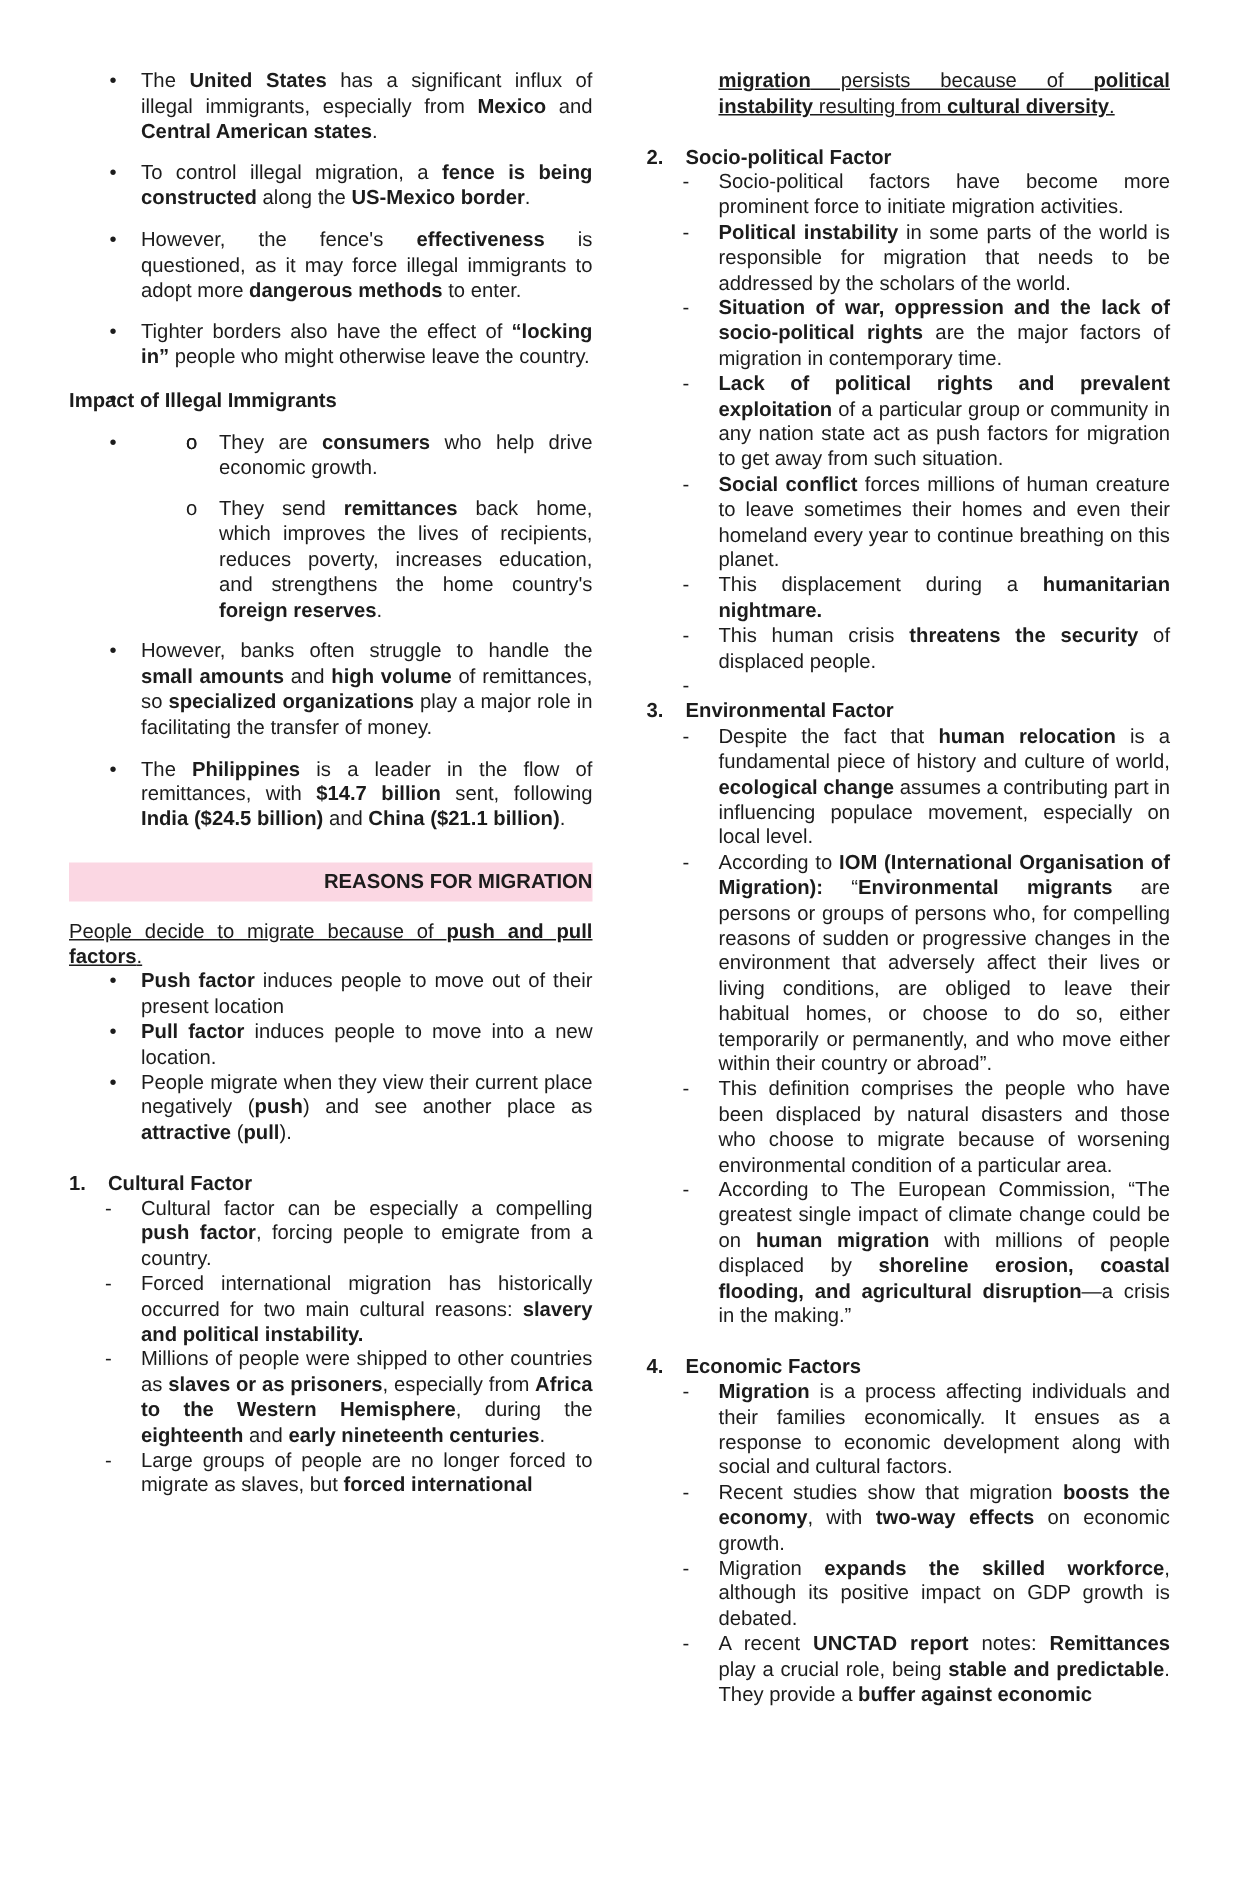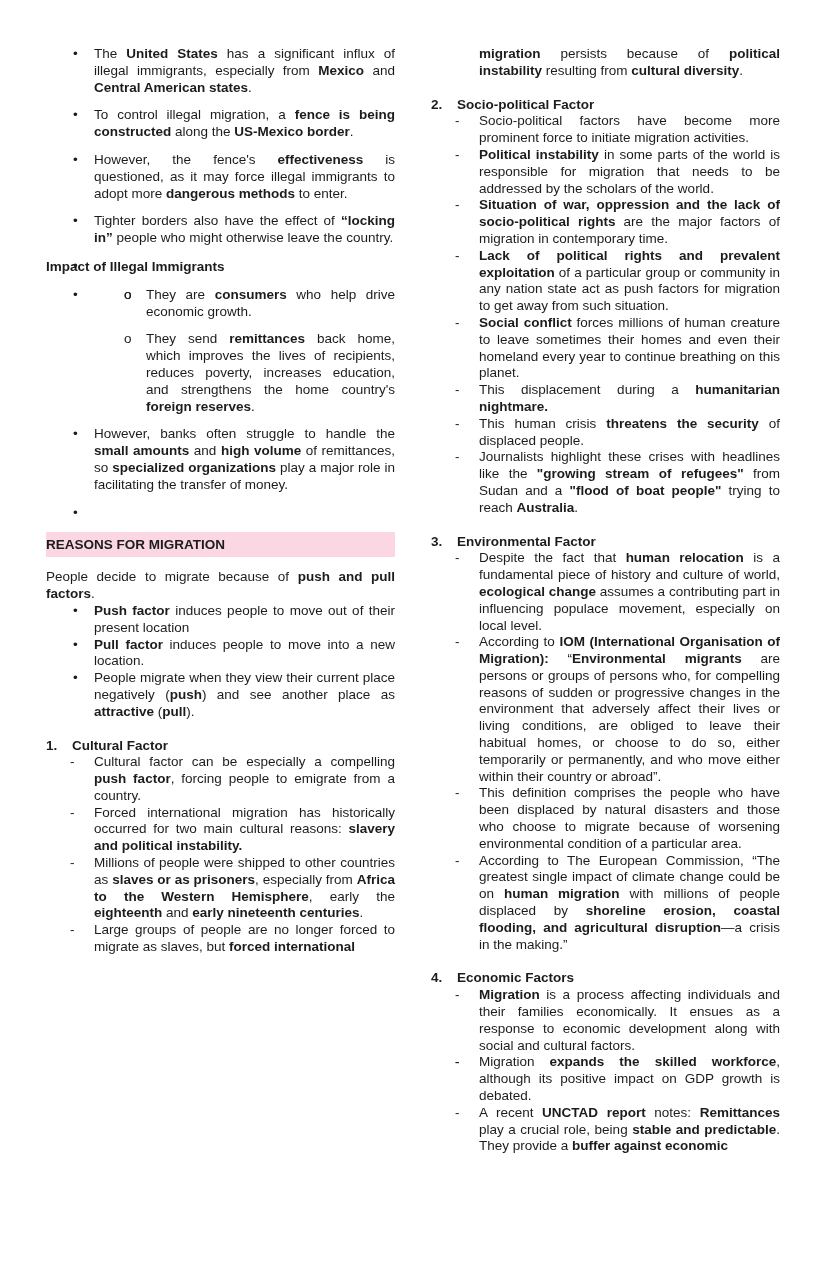--- a/index.html
+++ b/index.html
@@ -7,25 +7,25 @@
     width:828px;height:1266px;overflow:hidden;background:#ffffff;
     font-family:"Liberation Sans","DejaVu Sans",sans-serif;
     font-size:13.5px;line-height:16.8px;color:#1c1c1c;
   }
   .page{display:flex;gap:36px;padding:46px 48px 0 46px;box-sizing:border-box;}
   .col{flex:0 0 349px;width:349px;}
   .block{margin-top:12px;}
   .col > .block:first-child{margin-top:0;}
   .heading{font-weight:bold;}
   .banner{
-    margin-top:38px;margin-bottom:10px;
-    text-align:left;font-weight:bold;
+    margin-top:20px;margin-bottom:10px;
+    text-align:right;font-weight:bold;
     padding:5px 0 4px 0;
   }
-  .para{text-align:justify;}
+  .para{text-align:justify;text-decoration:underline;}
   .para.indented{padding-left:48px;}
   .list{margin:0;}
   .item{position:relative;padding-left:48px;text-align:justify;}
   .list.spaced .item{margin-top:11px;}
   .list.spaced .item:first-child{margin-top:0;}
   .marker{position:absolute;left:27px;top:0;}
   .item.dash .marker{left:24px;}
   .item.sub{padding-left:100px;}
   .item.sub .marker{left:78px;}
   .section{margin-top:17px;}
@@ -45,58 +45,58 @@
         <div class="item"><span class="marker">•</span><span class="txt"><span>Tighter borders also have the effect of </span><b>“locking in”</b><span> people who might otherwise leave the country.</span></span></div>
         <div class="item"><span class="marker">•</span></div>
       </div>
       <div class="heading block">Impact of Illegal Immigrants</div>
       <div class="list block spaced">
         <div class="item"><span class="marker">•</span></div>
         <div class="item sub"><span class="marker">o</span></div>
         <div class="item sub"><span class="marker">o</span><span class="txt"><span>They are </span><b>consumers</b><span> who help drive economic growth.</span></span></div>
         <div class="item sub"><span class="marker">o</span><span class="txt"><span>They send </span><b>remittances</b><span> back home, which improves the lives of recipients, reduces poverty, increases education, and strengthens the home country's </span><b>foreign reserves</b><span>.</span></span></div>
         <div class="item"><span class="marker">•</span><span class="txt"><span>However, banks often struggle to handle the </span><b>small amounts</b><span> and </span><b>high volume</b><span> of remittances, so </span><b>specialized organizations</b><span> play a major role in facilitating the transfer of money.</span></span></div>
-        <div class="item"><span class="marker">•</span></div>
+        <div class="item"><span class="marker">•</span><span class="txt"><span>The </span><b>Philippines</b><span> is a leader in the flow of remittances, with </span><b>$14.7 billion</b><span> sent, following </span><b>India ($24.5 billion)</b><span> and </span><b>China ($21.1 billion)</b><span>.</span></span></div>
       </div>
       <div class="banner block" style="background-color: rgb(251, 215, 227);">REASONS FOR MIGRATION</div>
       <div class="para block"><span>People decide to migrate because of </span><b>push and pull factors</b><span>.</span></div>
       <div class="list block">
         <div class="item"><span class="marker">•</span><span class="txt"><b>Push factor</b><span> induces people to move out of their present location</span></span></div>
         <div class="item"><span class="marker">•</span><span class="txt"><b>Pull factor</b><span> induces people to move into a new location.</span></span></div>
         <div class="item"><span class="marker">•</span><span class="txt"><span>People migrate when they view their current place negatively (</span><b>push</b><span>) and see another place as </span><b>attractive</b><span> (</span><b>pull</b><span>).</span></span></div>
       </div>
       <div class="section block">
         <div class="sec-head"><span class="sec-num">1.</span><span class="sec-title">Cultural Factor</span></div>
         <div class="item dash"><span class="marker">-</span><span class="txt"><span>Cultural factor can be especially a compelling </span><b>push factor</b><span>, forcing people to emigrate from a country.</span></span></div>
         <div class="item dash"><span class="marker">-</span><span class="txt"><span>Forced international migration has historically occurred for two main cultural reasons: </span><b>slavery and political instability.</b></span></div>
-        <div class="item dash"><span class="marker">-</span><span class="txt"><span>Millions of people were shipped to other countries as </span><b>slaves or as prisoners</b><span>, especially from </span><b>Africa to the Western Hemisphere</b><span>, early the </span><b>eighteenth</b><span> and </span><b>early nineteenth centuries</b><span>.</span></span></div>
+        <div class="item dash"><span class="marker">-</span><span class="txt"><span>Millions of people were shipped to other countries as </span><b>slaves or as prisoners</b><span>, especially from </span><b>Africa to the Western Hemisphere</b><span>, during the </span><b>eighteenth</b><span> and </span><b>early nineteenth centuries</b><span>.</span></span></div>
         <div class="item dash"><span class="marker">-</span><span class="txt"><span>Large groups of people are no longer forced to migrate as slaves, but </span><b>forced international</b></span></div>
       </div>
     </div>
   <div class="col">
       <div class="para block indented"><b>migration</b><span> persists because of </span><b>political instability</b><span> resulting from </span><b>cultural diversity</b><span>.</span></div>
       <div class="section block">
         <div class="sec-head"><span class="sec-num">2.</span><span class="sec-title">Socio-political Factor</span></div>
         <div class="item dash"><span class="marker">-</span><span class="txt"><span>Socio-political factors have become more prominent force to initiate migration activities.</span></span></div>
         <div class="item dash"><span class="marker">-</span><span class="txt"><b>Political instability</b><span> in some parts of the world is responsible for migration that needs to be addressed by the scholars of the world.</span></span></div>
         <div class="item dash"><span class="marker">-</span><span class="txt"><b>Situation of war, oppression and the lack of socio-political rights</b><span> are the major factors of migration in contemporary time.</span></span></div>
         <div class="item dash"><span class="marker">-</span><span class="txt"><b>Lack of political rights and prevalent exploitation</b><span> of a particular group or community in any nation state act as push factors for migration to get away from such situation.</span></span></div>
         <div class="item dash"><span class="marker">-</span><span class="txt"><b>Social conflict</b><span> forces millions of human creature to leave sometimes their homes and even their homeland every year to continue breathing on this planet.</span></span></div>
         <div class="item dash"><span class="marker">-</span><span class="txt"><span>This displacement during a </span><b>humanitarian nightmare.</b></span></div>
         <div class="item dash"><span class="marker">-</span><span class="txt"><span>This human crisis </span><b>threatens the security</b><span> of displaced people.</span></span></div>
-        <div class="item dash"><span class="marker">-</span><span class="txt"><span>Journalists highlight these crises with headlines like the </span><b>"growing stream of refugees"</b><span> from Sudan and a </span><b>"flood of boat people"</b><span> trying to reach </span><b>Australia</b><span>.</span></span></div>
+        <div class="item dash"><span class="marker">-</span></div>
       </div>
       <div class="section block">
         <div class="sec-head"><span class="sec-num">3.</span><span class="sec-title">Environmental Factor</span></div>
         <div class="item dash"><span class="marker">-</span><span class="txt"><span>Despite the fact that </span><b>human relocation</b><span> is a fundamental piece of history and culture of world, </span><b>ecological change</b><span> assumes a contributing part in influencing populace movement, especially on local level.</span></span></div>
         <div class="item dash"><span class="marker">-</span><span class="txt"><span>According to </span><b>IOM (International Organisation of Migration):</b><span> “</span><b>Environmental migrants</b><span> are persons or groups of persons who, for compelling reasons of sudden or progressive changes in the environment that adversely affect their lives or living conditions, are obliged to leave their habitual homes, or choose to do so, either temporarily or permanently, and who move either within their country or abroad”.</span></span></div>
         <div class="item dash"><span class="marker">-</span><span class="txt"><span>This definition comprises the people who have been displaced by natural disasters and those who choose to migrate because of worsening environmental condition of a particular area.</span></span></div>
         <div class="item dash"><span class="marker">-</span><span class="txt"><span>According to The European Commission, “The greatest single impact of climate change could be on </span><b>human migration</b><span> with millions of people displaced by </span><b>shoreline erosion, coastal flooding, and agricultural disruption</b><span>—a crisis in the making.”</span></span></div>
       </div>
       <div class="section block">
         <div class="sec-head"><span class="sec-num">4.</span><span class="sec-title">Economic Factors</span></div>
         <div class="item dash"><span class="marker">-</span><span class="txt"><b>Migration</b><span> is a process affecting individuals and their families economically. It ensues as a response to economic development along with social and cultural factors.</span></span></div>
-        <div class="item dash"><span class="marker">-</span></div>
+        <div class="item dash"><span class="marker">-</span><span class="txt"><span>Recent studies show that migration </span><b>boosts the economy</b><span>, with </span><b>two-way effects</b><span> on economic growth.</span></span></div>
         <div class="item dash"><span class="marker">-</span><span class="txt"><span>Migration </span><b>expands the skilled workforce</b><span>, although its positive impact on GDP growth is debated.</span></span></div>
         <div class="item dash"><span class="marker">-</span><span class="txt"><span>A recent </span><b>UNCTAD report</b><span> notes: </span><b>Remittances</b><span> play a crucial role, being </span><b>stable and predictable</b><span>. They provide a </span><b>buffer against economic</b></span></div>
       </div>
     </div>
 </div>
 
 </body></html>

